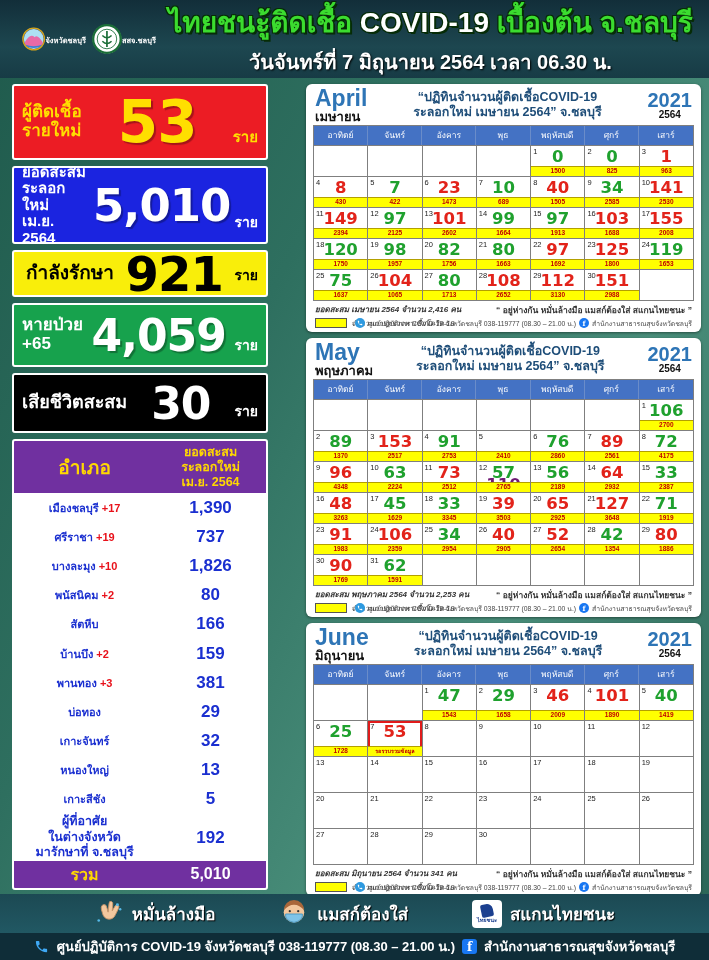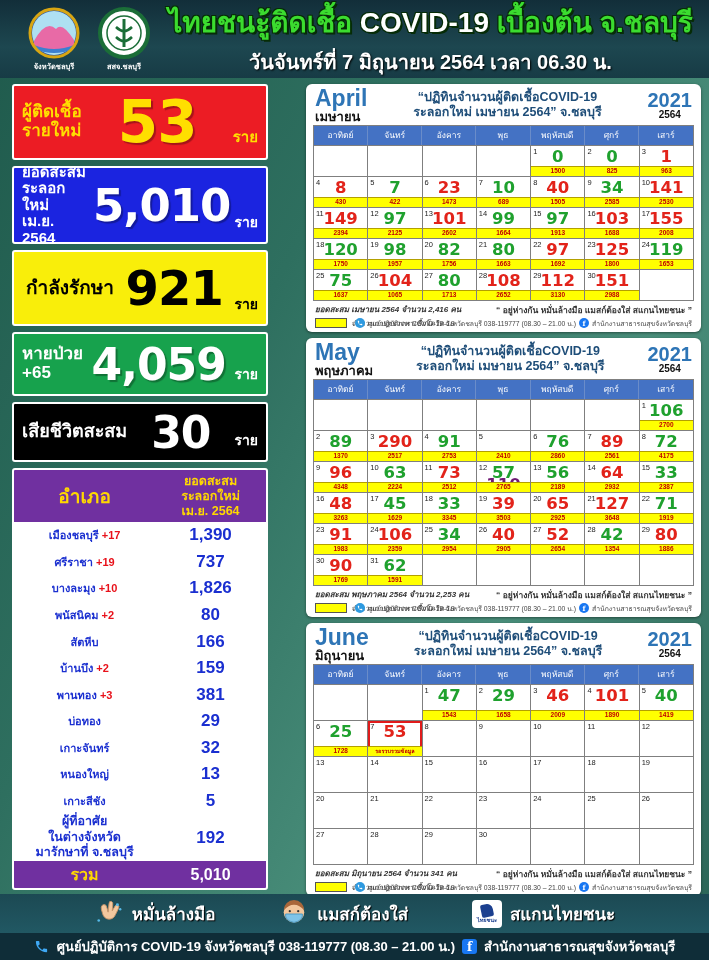--- a/index.html
+++ b/index.html
@@ -3,42 +3,42 @@
 <meta charset="utf-8">
 <style>
   html,body{margin:0;padding:0;}
   body{font-family:"Liberation Sans","DejaVu Sans",sans-serif;}
   .page{position:relative;width:709px;height:960px;overflow:hidden;
     background:linear-gradient(118deg,#1f5a4c 0%,#2e6f5f 35%,#4a8f7b 68%,#2a6355 100%);}
   
   .hdr{position:absolute;top:0;left:0;right:0;height:78px;display:flex;align-items:center;
     gap:6px;padding:0 10px 0 22px;box-sizing:border-box;
     background:linear-gradient(180deg,#122e39 0%,#1d4750 60%,#173b45 100%);}
-  .logo{display:flex;flex-direction:column;align-items:center;width:64px;flex-shrink:0;}
+  .logo{display:flex;flex-direction:row;align-items:center;width:64px;flex-shrink:0;}
   .logo .cap{font-size:7.5px;color:#fff;font-weight:bold;margin-top:1px;white-space:nowrap;}
   .titles{flex:1;text-align:center;min-width:0;}
   .title{font-size:28px;font-weight:bold;color:#3bdc2f;white-space:nowrap;
     text-shadow:2px 2px 0 #062c06,-1px -1px 0 #062c06,1px -1px 0 #062c06,-1px 1px 0 #062c06;}
   .title .covid{color:#ffffff;}
   .subtitle{font-size:20px;font-weight:bold;color:#ffffff;text-shadow:1px 1px 2px #000;margin-top:2px;}
   
   .content{position:absolute;top:78px;bottom:66px;left:0;right:0;display:flex;gap:6px;
     padding:6px 8px 4px 12px;box-sizing:border-box;}
   .leftcol{width:256px;flex-shrink:0;display:flex;flex-direction:column;gap:6px;}
   .rightcol{flex:1;display:flex;flex-direction:column;gap:6px;min-width:0;padding-left:32px;}
   
   .stat{border:2px solid #fff;border-radius:3px;display:flex;align-items:center;gap:4px;
     padding:0 8px;box-sizing:border-box;flex-shrink:0;}
   .stat .lab{display:flex;flex-direction:column;line-height:1.1;font-weight:bold;}
   .stat .val{flex:1;text-align:center;font-weight:bold;font-family:"DejaVu Sans","Liberation Sans",sans-serif;
     text-shadow:2px 2px 1px rgba(0,0,0,.3);letter-spacing:-1px;}
   .stat .unit{align-self:flex-end;font-weight:bold;margin-bottom:9px;}
   .s0{height:76px;} .s0 .lab{font-size:17px;} .s0 .val{font-size:58px;} .s0 .unit{font-size:15px;}
   .s1{height:78px;} .s1 .lab{font-size:15px;} .s1 .val{font-size:45px;} .s1 .unit{font-size:14px;}
-  .s2{height:76px;padding-left:12px;} .s2 .lab{font-size:19px;} .s2 .val{font-size:48px;text-shadow:none;} .s2 .unit{font-size:14px;}
+  .s2{height:47px;padding-left:12px;} .s2 .lab{font-size:19px;} .s2 .val{font-size:48px;text-shadow:none;} .s2 .unit{font-size:14px;}
   .s3{height:64px;} .s3 .lab{font-size:17px;} .s3 .val{font-size:44px;} .s3 .unit{font-size:14px;}
   .s4{height:60px;} .s4 .lab{font-size:18px;} .s4 .val{font-size:44px;text-shadow:none;} .s4 .unit{font-size:14px;}
   
   .dtable{flex:1;background:#fff;border:2px solid #fff;border-radius:3px;display:flex;
     flex-direction:column;overflow:hidden;font-weight:bold;}
   .trow{display:flex;align-items:center;flex:1;}
   .trow .nm{width:56%;text-align:center;font-size:11px;color:#1a2fd0;white-space:nowrap;}
   .trow .nm .dl{color:#e8111a;}
   .trow .vl{width:44%;text-align:center;font-size:17px;color:#1a2fd0;}
   .thead{background:#7030a0;min-height:52px;flex:0 0 52px;}
@@ -487,21 +487,21 @@
               <span class="cval" style="color: rgb(31, 161, 46);">106</span>
               <div class="tstrip">2700</div>
             </div>
             <div class="cell">
               <span class="daynum">2</span>
               <span class="cval" style="color: rgb(31, 161, 46);">89</span>
               <div class="tstrip">1370</div>
             </div>
             <div class="cell">
               <span class="daynum">3</span>
-              <span class="cval" style="color: rgb(226, 35, 26);">290</span>
+              <span class="cval" style="color: rgb(226, 35, 26);">153</span>
               <div class="tstrip">2517</div>
             </div>
             <div class="cell">
               <span class="daynum">4</span>
               <span class="cval" style="color: rgb(31, 161, 46);">91</span>
               <div class="tstrip">2753</div>
             </div>
             <div class="cell">
               <span class="daynum">5</span>
               <span class="cval" style="color: #701a75; margin-top: 44px;">110</span>

